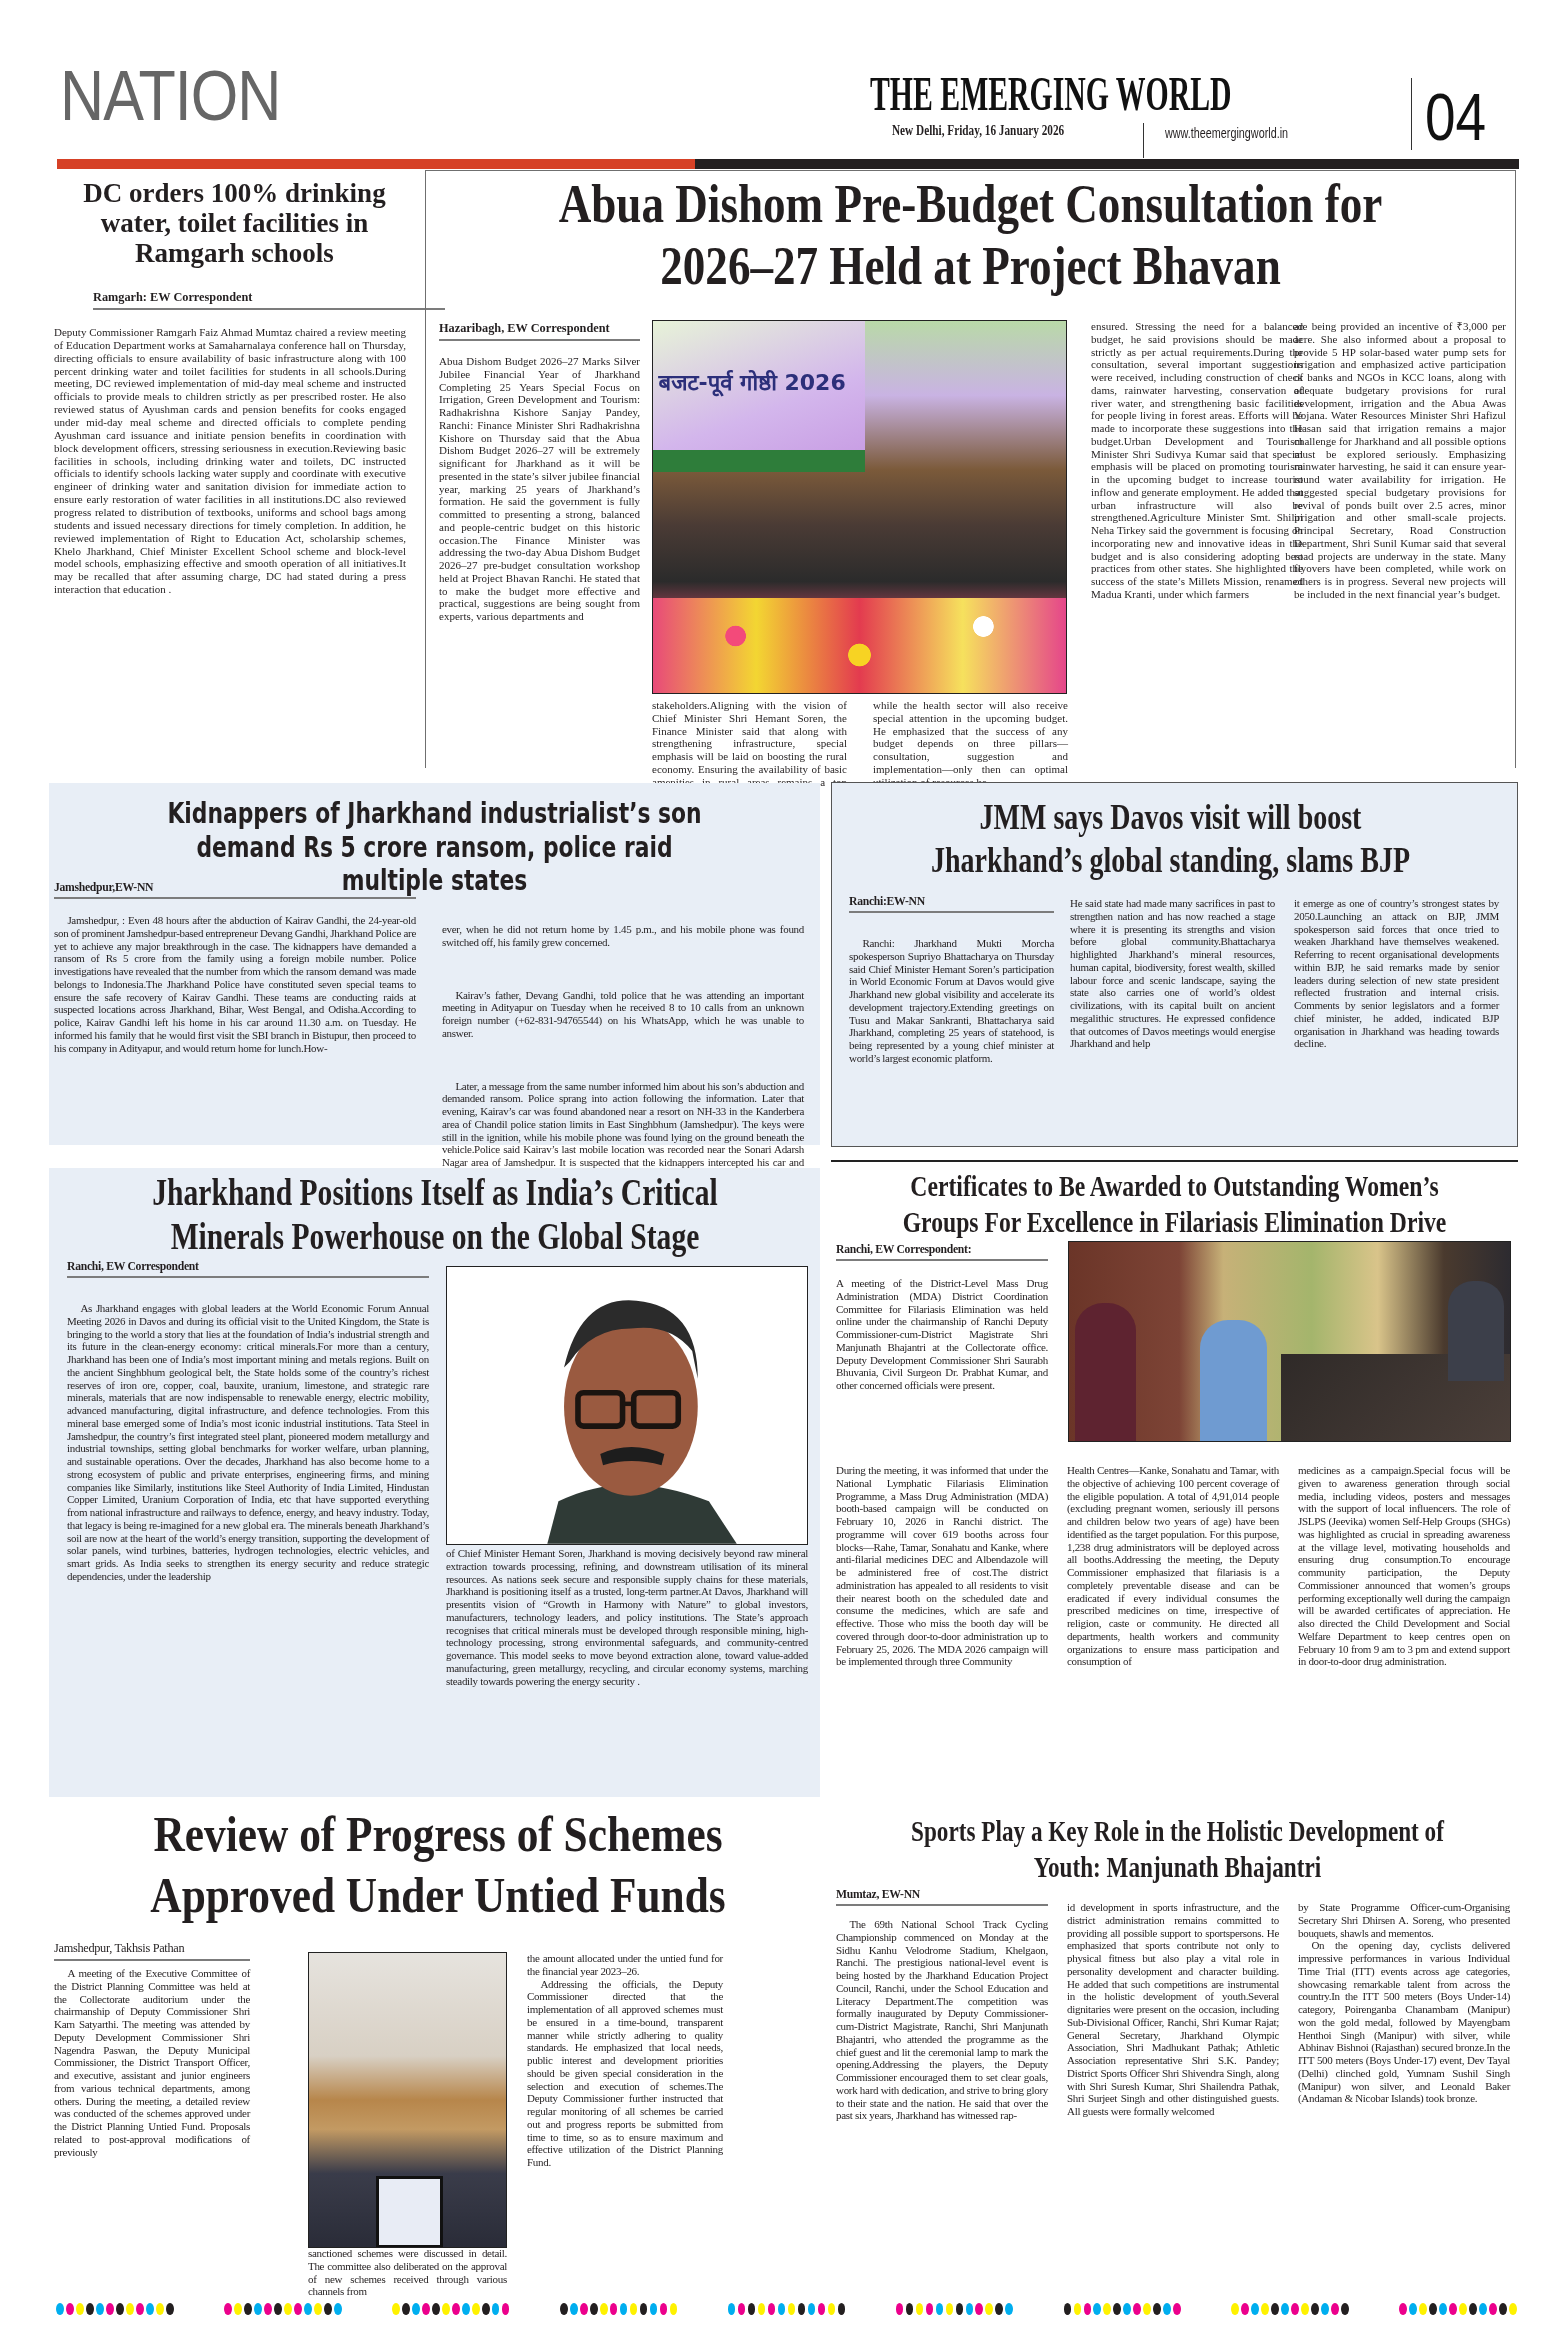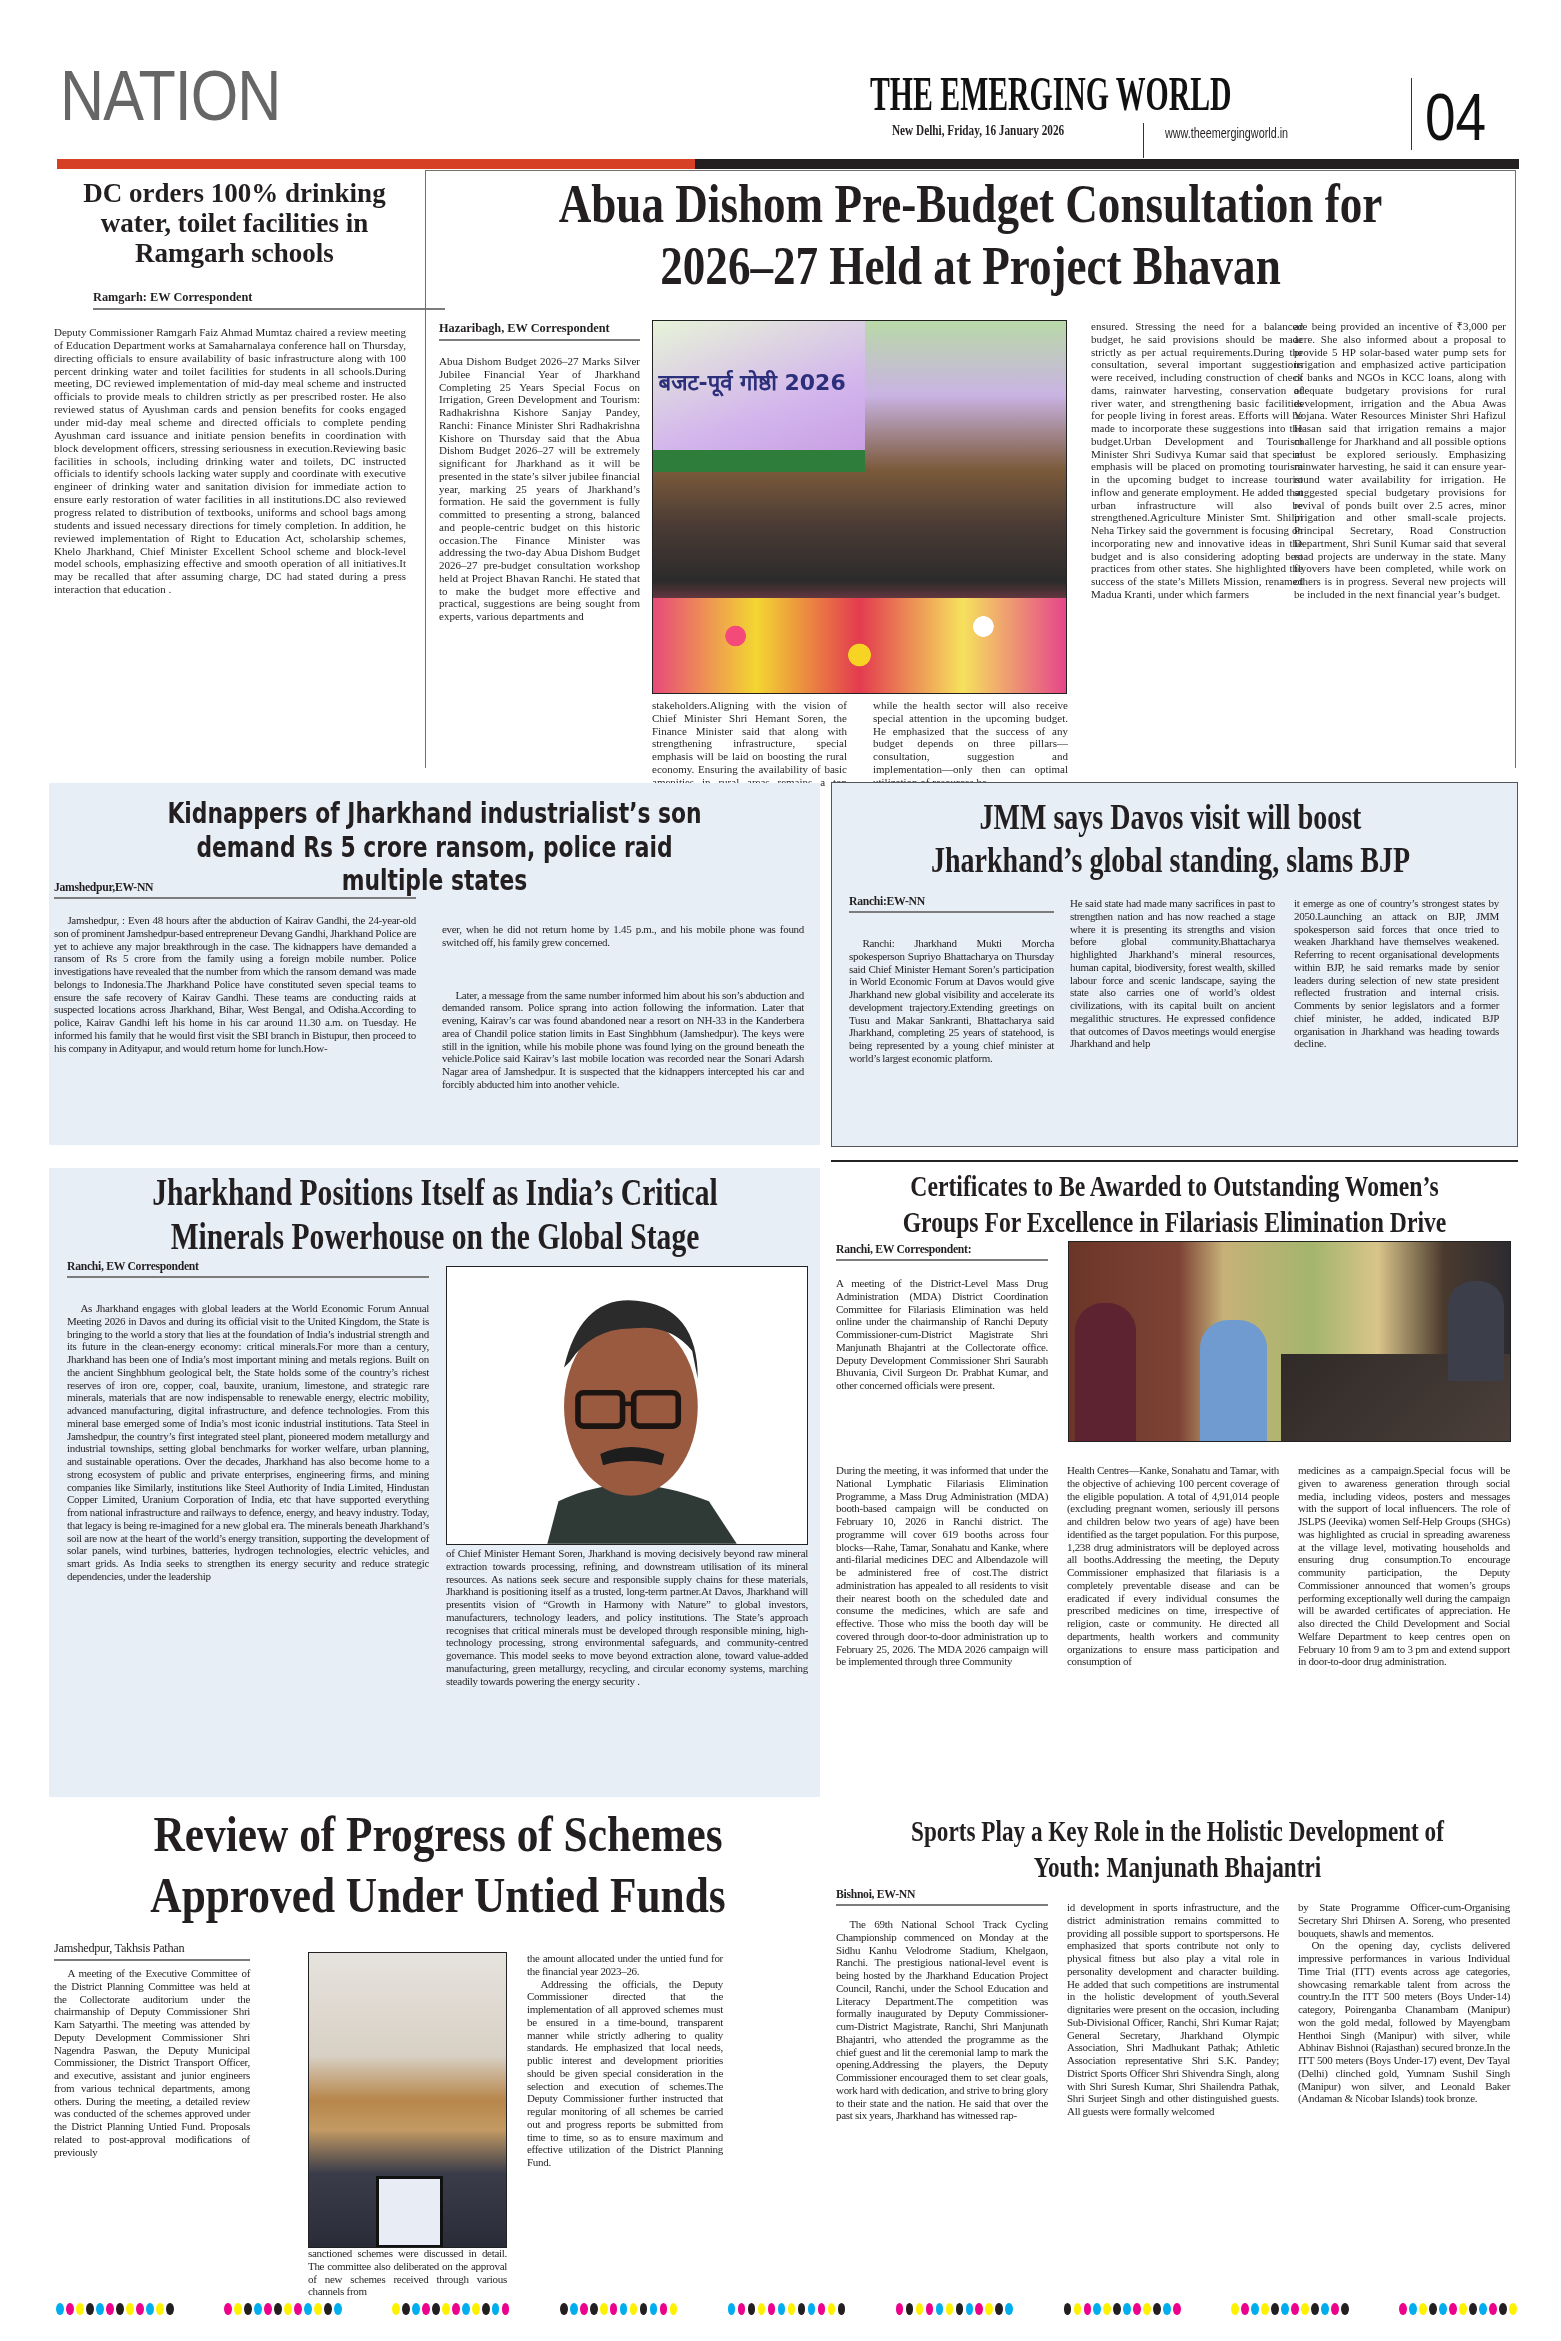--- a/index.html
+++ b/index.html
@@ -145,20 +145,21 @@
 <div class="abs body abua-c5">are being provided an incentive of ₹3,000 per acre. She also informed about a proposal to provide 5 HP solar-based water pump sets for irrigation and emphasized active participation of banks and NGOs in KCC loans, along with adequate budgetary provisions for rural development, irrigation and the Abua Awas Yojana. Water Resources Minister Shri Hafizul Hasan said that irrigation remains a major challenge for Jharkhand and all possible options must be explored seriously. Emphasizing rainwater harvesting, he said it can ensure year-round water availability for irrigation. He suggested special budgetary provisions for revival of ponds built over 2.5 acres, minor irrigation and other small-scale projects. Principal Secretary, Road Construction Department, Shri Sunil Kumar said that several road projects are underway in the state. Many flyovers have been completed, while work on others is in progress. Several new projects will be included in the next financial year’s budget.</div>
 
 <div class="abs kid-box"></div>
 <div class="abs hl kid-head"><span class="hl-cond" style="transform:scaleX(0.78);">Kidnappers of Jharkhand industrialist’s son demand Rs 5 crore ransom, police raid multiple states</span></div>
 <div class="abs byline kid-byline cond">Jamshedpur,EW-NN</div>
 <div class="abs body kid-c1 cond">
     <p>Jamshedpur, : Even 48 hours after the abduction of Kairav Gandhi, the 24-year-old son of prominent Jamshedpur-based entrepreneur Devang Gandhi, Jharkhand Police are yet to achieve any major breakthrough in the case. The kidnappers have demanded a ransom of Rs 5 crore from the family using a foreign mobile number. Police investigations have revealed that the number from which the ransom demand was made belongs to Indonesia.The Jharkhand Police have constituted seven special teams to ensure the safe recovery of Kairav Gandhi. These teams are conducting raids at suspected locations across Jharkhand, Bihar, West Bengal, and Odisha.According to police, Kairav Gandhi left his home in his car around 11.30 a.m. on Tuesday. He informed his family that he would first visit the SBI branch in Bistupur, then proceed to his company in Adityapur, and would return home for lunch.How-</p>
   </div>
 <div class="abs body kid-c2 cond">
   <p style="text-indent:0">ever, when he did not return home by 1.45 p.m., and his mobile phone was found switched off, his family grew concerned.</p>
+  <p>Kairav’s father, Devang Gandhi, told police that he was attending an important meeting in Adityapur on Tuesday when he received 8 to 10 calls from an unknown foreign number (+62-831-94765544) on his WhatsApp, which he was unable to answer.</p>
   <p>Later, a message from the same number informed him about his son’s abduction and demanded ransom. Police sprang into action following the information. Later that evening, Kairav’s car was found abandoned near a resort on NH-33 in the Kanderbera area of Chandil police station limits in East Singhbhum (Jamshedpur). The keys were still in the ignition, while his mobile phone was found lying on the ground beneath the vehicle.Police said Kairav’s last mobile location was recorded near the Sonari Adarsh Nagar area of Jamshedpur. It is suspected that the kidnappers intercepted his car and forcibly abducted him into another vehicle.</p>
 </div>
 
 <div class="abs jmm-box"></div>
 <div class="abs hl jmm-head"><span class="hl-cond" style="transform:scaleX(0.8);">JMM says Davos visit will boost Jharkhand’s global standing, slams BJP</span></div>
 <div class="abs byline jmm-byline cond">Ranchi:EW-NN</div>
 <div class="abs body jmm-c1 cond">
     <p>Ranchi: Jharkhand Mukti Morcha spokesperson Supriyo Bhattacharya on Thursday said Chief Minister Hemant Soren’s participation in World Economic Forum at Davos would give Jharkhand new global visibility and accelerate its development trajectory.Extending greetings on Tusu and Makar Sankranti, Bhattacharya said Jharkhand, completing 25 years of statehood, is being represented by a young chief minister at world’s largest economic platform.</p>
   </div>
 <div class="abs body jmm-c2 cond">He said state had made many sacrifices in past to strengthen nation and has now reached a stage where it is presenting its strengths and vision before global community.Bhattacharya highlighted Jharkhand’s mineral resources, human capital, biodiversity, forest wealth, skilled labour force and scenic landscape, saying the state also carries one of world’s oldest civilizations, with its capital built on ancient megalithic structures. He expressed confidence that outcomes of Davos meetings would energise Jharkhand and help</div>
@@ -205,21 +206,21 @@
 <div class="abs photo rev-photo">
   <div class="screen"></div>
 </div>
 <div class="abs body rev-c2 cond">sanctioned schemes were discussed in detail. The committee also deliberated on the approval of new schemes received through various channels from</div>
 <div class="abs body rev-c3 cond">
   <p>the amount allocated under the untied fund for the financial year 2023–26.</p>
   <p class="ind">Addressing the officials, the Deputy Commissioner directed that the implementation of all approved schemes must be ensured in a time-bound, transparent manner while strictly adhering to quality standards. He emphasized that local needs, public interest and development priorities should be given special consideration in the selection and execution of schemes.The Deputy Commissioner further instructed that regular monitoring of all schemes be carried out and progress reports be submitted from time to time, so as to ensure maximum and effective utilization of the District Planning Fund.</p>
 </div>
 
 <div class="abs hl sp-head"><span class="hl-cond" style="transform:scaleX(0.8);">Sports Play a Key Role in the Holistic Development of Youth: Manjunath Bhajantri</span></div>
-<div class="abs byline sp-byline cond">Bishnoi, EW-NN</div>
+<div class="abs byline sp-byline cond">Mumtaz, EW-NN</div>
 <div class="abs body sp-c1 cond">
     <p>The 69th National School Track Cycling Championship commenced on Monday at the Sidhu Kanhu Velodrome Stadium, Khelgaon, Ranchi. The prestigious national-level event is being hosted by the Jharkhand Education Project Council, Ranchi, under the School Education and Literacy Department.The competition was formally inaugurated by Deputy Commissioner-cum-District Magistrate, Ranchi, Shri Manjunath Bhajantri, who attended the programme as the chief guest and lit the ceremonial lamp to mark the opening.Addressing the players, the Deputy Commissioner encouraged them to set clear goals, work hard with dedication, and strive to bring glory to their state and the nation. He said that over the past six years, Jharkhand has witnessed rap-</p>
   </div>
 <div class="abs body sp-c2 cond">id development in sports infrastructure, and the district administration remains committed to providing all possible support to sportspersons. He emphasized that sports contribute not only to physical fitness but also play a vital role in personality development and character building. He added that such competitions are instrumental in the holistic development of youth.Several dignitaries were present on the occasion, including Sub-Divisional Officer, Ranchi, Shri Kumar Rajat; General Secretary, Jharkhand Olympic Association, Shri Madhukant Pathak; Athletic Association representative Shri S.K. Pandey; District Sports Officer Shri Shivendra Singh, along with Shri Suresh Kumar, Shri Shailendra Pathak, Shri Surjeet Singh and other distinguished guests. All guests were formally welcomed</div>
 <div class="abs body sp-c3 cond">
   <p>by State Programme Officer-cum-Organising Secretary Shri Dhirsen A. Soreng, who presented bouquets, shawls and mementos.</p>
   <p class="ind">On the opening day, cyclists delivered impressive performances in various Individual Time Trial (ITT) events across age categories, showcasing remarkable talent from across the country.In the ITT 500 meters (Boys Under-14) category, Poirenganba Chanambam (Manipur) won the gold medal, followed by Mayengbam Henthoi Singh (Manipur) with silver, while Abhinav Bishnoi (Rajasthan) secured bronze.In the ITT 500 meters (Boys Under-17) event, Dev Tayal (Delhi) clinched gold, Yumnam Sushil Singh (Manipur) won silver, and Leonald Baker (Andaman &amp; Nicobar Islands) took bronze.</p>
 </div>
 
 <div class="abs reg-strip">

